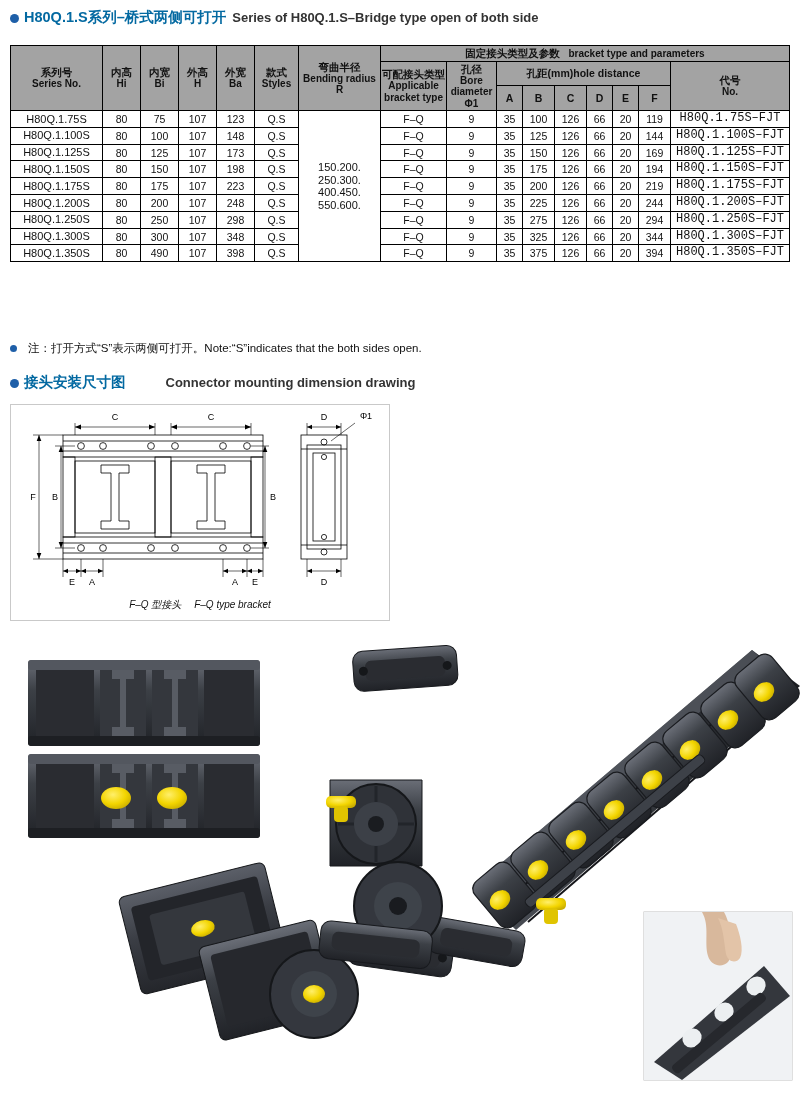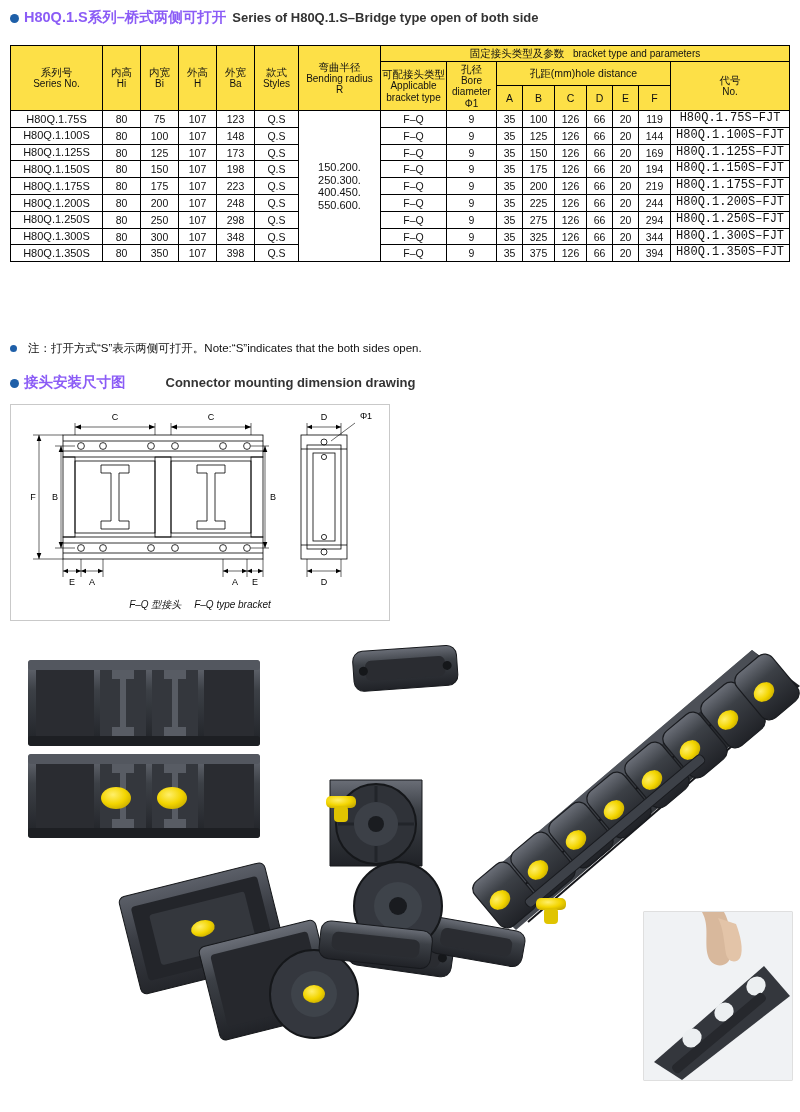--- a/index.html
+++ b/index.html
@@ -18,21 +18,21 @@
     display:flex;align-items:baseline;gap:6px;
     padding:0 0 0 14px;
     position:relative;
   }
   .sec-head .bullet{
     width:9px;height:9px;border-radius:50%;
     background:#1e5fa8;display:inline-block;
     position:absolute;left:0;top:6px;
   }
   .sec-head .cn{
-    color:#8b5cf6;font-size:14.5px;font-weight:bold;
+    color:#0369a1;font-size:14.5px;font-weight:bold;
     letter-spacing:0px;
   }
   .sec-head .en{
     color:#333;font-size:13px;font-weight:bold;
   }
 
   #title-block{position:absolute;left:10px;top:8px;}
 
   
   table.spec{
@@ -43,23 +43,23 @@
     table-layout:fixed;
   }
   table.spec th, table.spec td{
     border:1px solid #000;
     text-align:center;
     vertical-align:middle;
     padding:1px 1px;
     line-height:1.15;
   }
   table.spec thead th{
-    font-weight:normal;
+    font-weight:bold;
     font-size:10.5px;
-    background:#fde047;
+    background:#a3a3a3;
   }
   .th2{font-size:10px;margin-left:36px;}
   .cnline{display:block;font-size:10.5px;}
   .enline{display:block;font-size:10px;}
   td.series{font-size:11px;}
   td.code{font-size:12px;font-family:Liberation Mono, monospace;}
   td.radius{font-size:11px;line-height:1.5;}
 
   
   #note{
@@ -327,21 +327,21 @@
         <td>325</td>
         <td>126</td>
         <td>66</td>
         <td>20</td>
         <td>344</td>
         <td class="code">H80Q.1.300S–FJT</td>
       </tr>
       <tr>
         <td class="series">H80Q.1.350S</td>
         <td>80</td>
-        <td>350</td>
+        <td>490</td>
         <td>107</td>
         <td>398</td>
         <td>Q.S</td>
         <td>F–Q</td>
         <td>9</td>
         <td>35</td>
         <td>375</td>
         <td>126</td>
         <td>66</td>
         <td>20</td>

